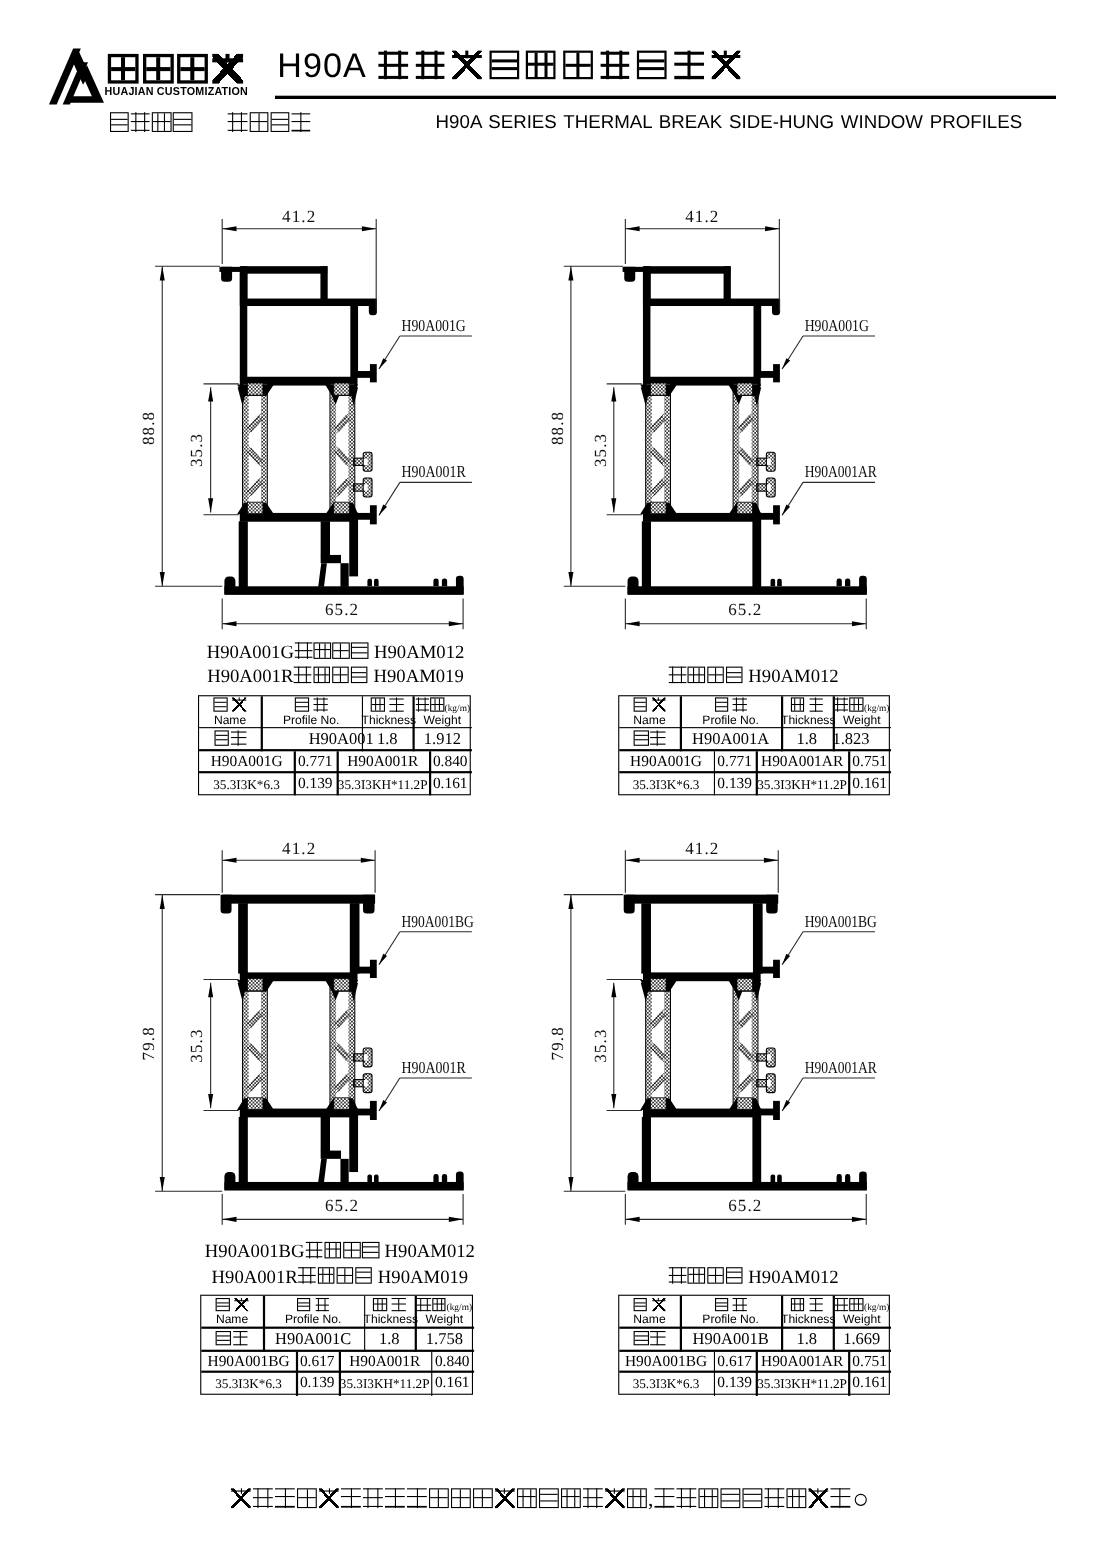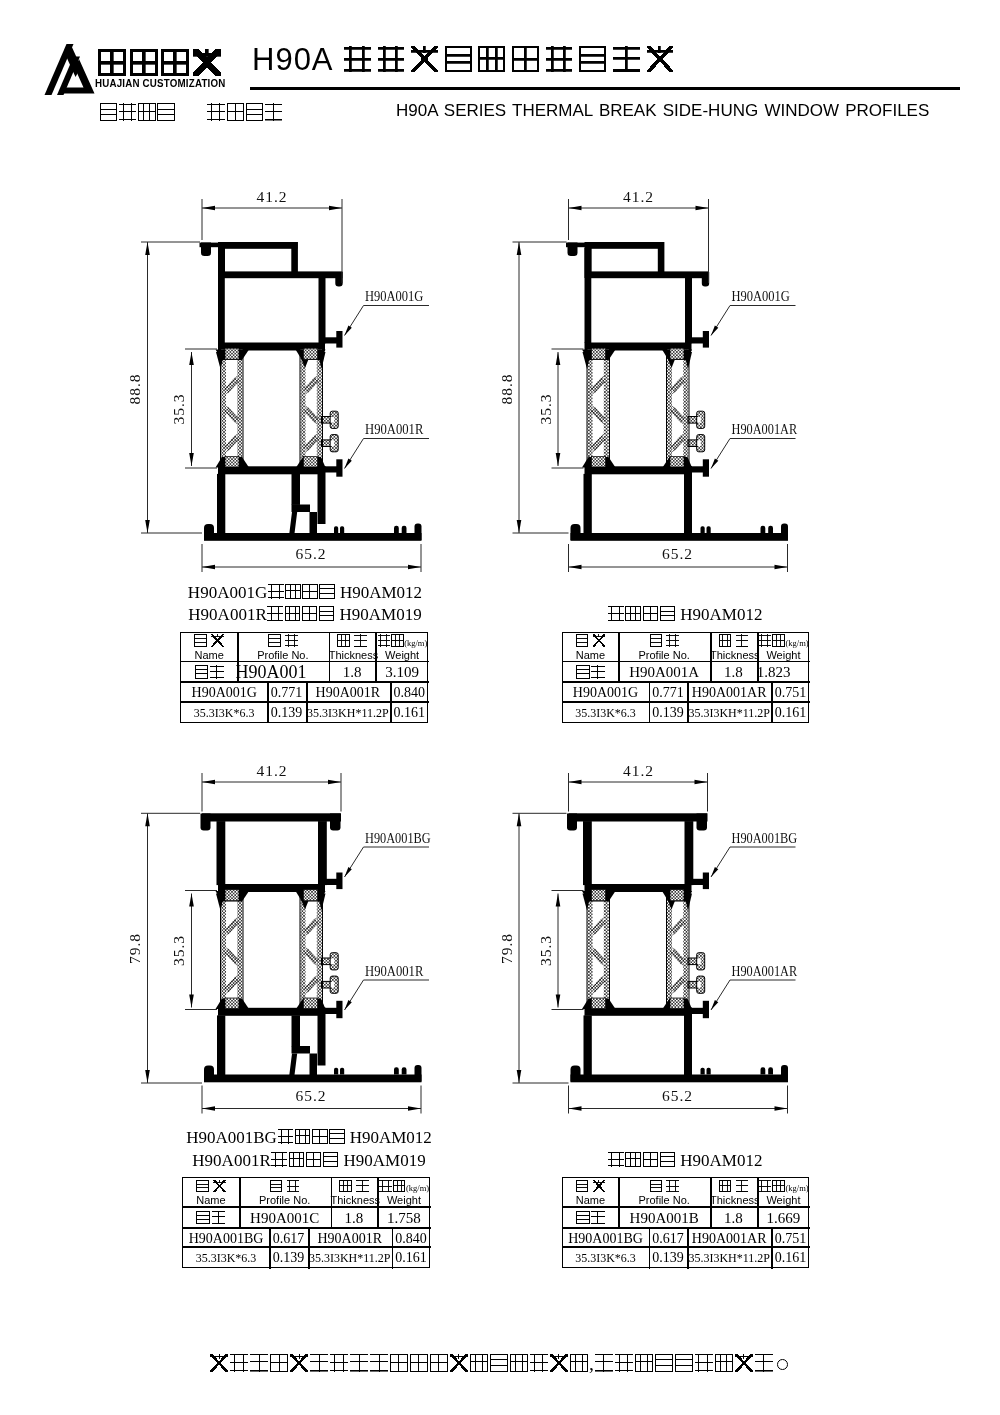--- a/index.html
+++ b/index.html
@@ -628,23 +628,23 @@
 <div class="abs" style="left:208.6px;top:50.7px;width:1.8px;height:40.3px;background:#000"></div>
 <div class="abs" style="left:0px;top:1px;width:55.9px;height:15px;font-size:13.5px;text-align:center;line-height:15px;white-space:nowrap"><i class="z z1"></i> <i class="z z4"></i></div>
 <div class="abs" style="left:0px;top:15px;width:55.9px;height:14px;font-size:11px;text-align:center;line-height:14px;font-family:'Liberation Sans',sans-serif">Name</div>
 <div class="abs" style="left:55.9px;top:1px;width:91.6px;height:15px;font-size:13.5px;text-align:center;line-height:15px;white-space:nowrap"><i class="z z1"></i> <i class="z z3"></i></div>
 <div class="abs" style="left:55.9px;top:15px;width:91.6px;height:14px;font-size:11px;text-align:center;line-height:14px;font-family:'Liberation Sans',sans-serif">Profile No.</div>
 <div class="abs" style="left:147.5px;top:1px;width:46.80000000000001px;height:15px;font-size:13.5px;text-align:center;line-height:15px;white-space:nowrap"><i class="z z5"></i> <i class="z z0"></i></div>
 <div class="abs" style="left:147.5px;top:15px;width:46.80000000000001px;height:14px;font-size:11px;text-align:center;line-height:14px;font-family:'Liberation Sans',sans-serif">Thickness</div>
 <div class="abs" style="left:194.3px;top:1px;width:53.29999999999998px;height:15px;font-size:13.5px;text-align:center;line-height:15px;white-space:nowrap"><i class="z z3"></i><i class="z z5"></i><span style="font-size:8.5px">(kg/m)</span></div>
 <div class="abs" style="left:194.3px;top:15px;width:53.29999999999998px;height:14px;font-size:11px;text-align:center;line-height:14px;font-family:'Liberation Sans',sans-serif">Weight</div>
 <div class="abs" style="left:0px;top:29.9px;width:55.9px;height:20.8px;font-size:15px;text-align:center;line-height:20px"><i class="z z1"></i><i class="z z0"></i></div>
-<div class="abs" style="left:44px;top:29.9px;width:91.6px;height:20.8px;font-size:18px;text-align:center;line-height:20px">H90A001</div>
+<div class="abs" style="left:67px;top:29.9px;width:91.6px;height:20.8px;font-size:15px;text-align:right;line-height:20px">H90A001</div>
 <div class="abs" style="left:147.5px;top:29.9px;width:46.80000000000001px;height:20.8px;font-size:15px;text-align:center;line-height:20px">1.8</div>
-<div class="abs" style="left:194.3px;top:29.9px;width:53.29999999999998px;height:20.8px;font-size:15px;text-align:center;line-height:20px">3.109</div>
+<div class="abs" style="left:194.3px;top:29.9px;width:53.29999999999998px;height:20.8px;font-size:15px;text-align:center;line-height:20px">1.912</div>
 <div class="abs" style="left:0px;top:50.7px;width:86px;height:19.5px;font-size:14px;text-align:center;line-height:19.5px;white-space:nowrap">H90A001G</div>
 <div class="abs" style="left:86px;top:50.7px;width:38.8px;height:19.5px;font-size:14px;text-align:center;line-height:19.5px;white-space:nowrap">0.771</div>
 <div class="abs" style="left:124.8px;top:50.7px;width:83.8px;height:19.5px;font-size:14px;text-align:center;line-height:19.5px;white-space:nowrap">H90A001R</div>
 <div class="abs" style="left:208.6px;top:50.7px;width:39.0px;height:19.5px;font-size:14px;text-align:center;line-height:19.5px;white-space:nowrap">0.840</div>
 <div class="abs" style="left:0px;top:70.2px;width:86px;height:20.799999999999997px;font-size:12px;text-align:center;line-height:20.799999999999997px;white-space:nowrap">35.3I3K*6.3</div>
 <div class="abs" style="left:86px;top:70.2px;width:38.8px;height:20.799999999999997px;font-size:14px;text-align:center;line-height:20.799999999999997px;white-space:nowrap">0.139</div>
 <div class="abs" style="left:124.8px;top:70.2px;width:83.8px;height:20.799999999999997px;font-size:12px;text-align:center;line-height:20.799999999999997px;white-space:nowrap">35.3I3KH*11.2P</div>
 <div class="abs" style="left:208.6px;top:70.2px;width:39.0px;height:20.799999999999997px;font-size:14px;text-align:center;line-height:20.799999999999997px;white-space:nowrap">0.161</div>
 </div>
 

